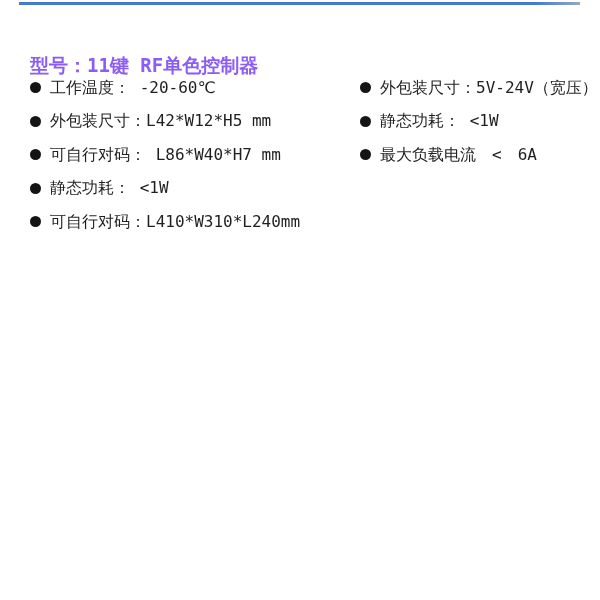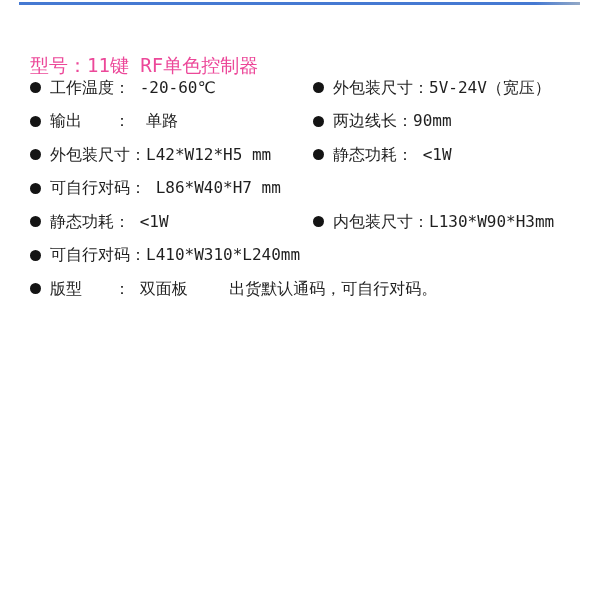--- a/index.html
+++ b/index.html
@@ -21,43 +21,43 @@
     top: 2px;
     width: 561px;
     height: 3px;
     background: linear-gradient(to right, #4579d2 0%, #4579d2 92%, #93a9c6 100%);
   }
   .page-title {
     position: absolute;
     left: 30px;
     top: 41px;
     font-size: 19px;
-    font-weight: normal;
+    font-weight: bold;
     line-height: 22px;
     white-space: pre;
-    color: #ec4899;
+    color: #8b5cf6;
   }
   .spec-grid {
     position: absolute;
     left: 30px;
     top: 71px;
     width: 556px;
   }
   .spec-row {
     display: flex;
     align-items: center;
     height: 33.5px;
   }
   .spec-cell {
     display: flex;
     align-items: center;
     min-width: 0;
   }
   .spec-cell.half {
-    width: 283px;
+    width: 330px;
     flex: none;
   }
   .bullet {
     width: 11px;
     height: 11px;
     border-radius: 50%;
     background: #141414;
     flex: none;
     margin-right: 9px;
   }
@@ -81,69 +81,53 @@
     <div class="spec-cell half">
       <span class="bullet"></span>
       <span class="spec-text">工作温度： -20-60℃</span>
     </div>
     <div class="spec-cell">
       <span class="bullet"></span>
       <span class="spec-text">外包装尺寸：5V-24V（宽压）</span>
     </div>
   </div>
 
-  <div class="spec-row">
-    <div class="spec-cell half">
-      <span class="bullet"></span>
-      <span class="spec-text">输出　　：　单路</span>
-    </div>
-    <div class="spec-cell">
-      <span class="bullet"></span>
-      <span class="spec-text">两边线长：90mm</span>
-    </div>
-  </div>
 
 
   <div class="spec-row">
     <div class="spec-cell half">
       <span class="bullet"></span>
       <span class="spec-text">外包装尺寸：L42*W12*H5 mm</span>
     </div>
     <div class="spec-cell">
       <span class="bullet"></span>
       <span class="spec-text">静态功耗： &lt;1W</span>
     </div>
   </div>
 
   <div class="spec-row">
     <div class="spec-cell half">
       <span class="bullet"></span>
       <span class="spec-text">可自行对码： L86*W40*H7 mm</span>
     </div>
+    <div class="spec-cell">
+      <span class="bullet"></span>
+      <span class="spec-text">最大负载电流　&lt;　6A</span>
+    </div>
   </div>
 
   <div class="spec-row">
     <div class="spec-cell half">
       <span class="bullet"></span>
       <span class="spec-text">静态功耗： &lt;1W</span>
-    </div>
-    <div class="spec-cell">
-      <span class="bullet"></span>
-      <span class="spec-text">内包装尺寸：L130*W90*H3mm</span>
     </div>
   </div>
 
   <div class="spec-row">
     <div class="spec-cell">
       <span class="bullet"></span>
       <span class="spec-text">可自行对码：L410*W310*L240mm</span>
     </div>
   </div>
 
 
-  <div class="spec-row">
-    <div class="spec-cell">
-      <span class="bullet"></span>
-      <span class="spec-text">版型　　： 双面板　　 出货默认通码，可自行对码。</span>
-    </div>
-  </div>
 
 </div>
 
 </body></html>

